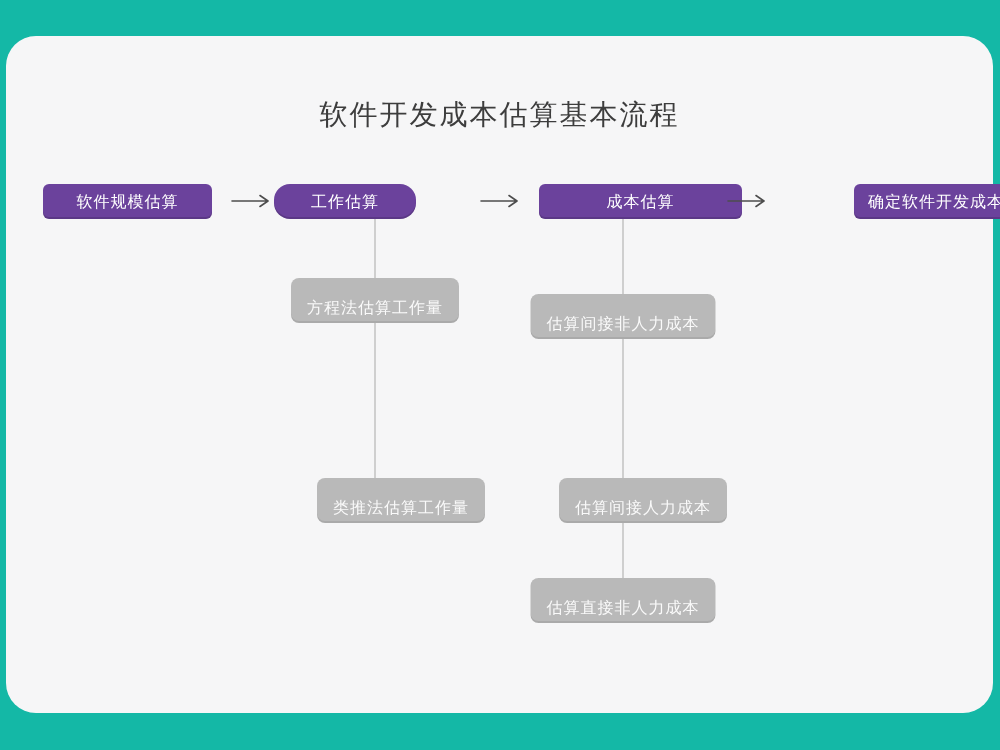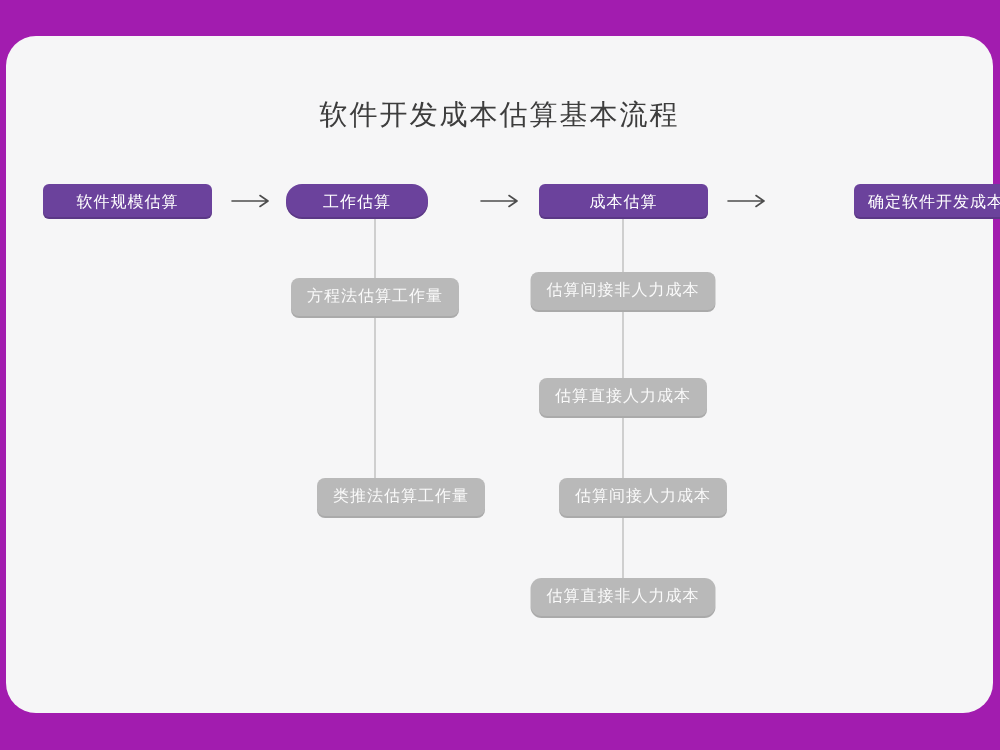--- a/index.html
+++ b/index.html
@@ -5,21 +5,21 @@
   html, body {
     margin: 0;
     padding: 0;
     background: #ffffff;
     font-family: "Liberation Sans", "DejaVu Sans", sans-serif;
   }
   .page {
     position: relative;
     width: 1000px;
     height: 750px;
-    background: #a21caf;
+    background: #14b8a6;
     overflow: hidden;
   }
   .canvas {
     position: absolute;
     left: 6px;
     top: 36px;
     width: 987px;
     height: 677px;
     background: #f6f6f7;
     border-radius: 30px;
@@ -45,23 +45,23 @@
     color: #ffffff;
     font-size: 16px;
     letter-spacing: 1px;
     text-align: center;
     border-radius: 6px;
     box-shadow: inset 0 -2px 0 rgba(0,0,0,0.14);
     z-index: 2;
   }
   .gnode {
     position: absolute;
-    height: 40px;
+    height: 21px;
     line-height: 36px;
-    padding: 0 16px;
+    padding: 12px 16px;
     white-space: nowrap;
     transform: translateX(-50%);
     background: #b9b9b9;
     color: #fafafa;
     font-size: 16px;
     letter-spacing: 1px;
     text-align: center;
     border-radius: 8px;
     box-shadow: inset 0 -2px 0 rgba(0,0,0,0.08);
     z-index: 2;
@@ -92,36 +92,35 @@
 
 <div class="page">
   <div class="canvas">
 
     <h1 class="title">软件开发成本估算基本流程</h1>
 
     <div class="vline" style="left: 368px; top: 183px; height: 277px;"></div>
     <div class="vline" style="left: 616px; top: 183px; height: 377px;"></div>
 
     <div class="pnode" style="left: 37px; width: 169px; text-align: center;">软件规模估算</div>
-    <div class="pnode" style="left: 280px; width: 142px; border-radius: 16px;">工作估算</div>
-    <div class="pnode" style="left: 533px; width: 169px;">成本估算</div>
+    <div class="pnode" style="left: 268px; width: 142px; border-radius: 16px;">工作估算</div>
+    <div class="pnode" style="left: 533px; width: 203px;">成本估算</div>
     <div class="pnode" style="left: 804px; width: 164px; margin-left: 44px;">确定软件开发成本</div>
 
     <svg class="arrow" style="left: 225px;" viewBox="0 0 40 14">
       <path d="M1 7 H36 M29 1.5 L37 7 L29 12.5"></path>
     </svg>
     <svg class="arrow" style="left: 474px;" viewBox="0 0 40 14">
       <path d="M1 7 H36 M29 1.5 L37 7 L29 12.5"></path>
     </svg>
     <svg class="arrow" style="left: 721px;" viewBox="0 0 40 14">
       <path d="M1 7 H36 M29 1.5 L37 7 L29 12.5"></path>
     </svg>
 
     <div class="gnode" style="left: 369px; top: 242px;">方程法估算工作量</div>
     <div class="gnode" style="left: 369px; top: 442px; margin-left: 26px;">类推法估算工作量</div>
 
-    <div class="gnode" style="left: 617px; top: 236px;">估算间接非人力成本</div>
-    <div class="gnode" style="left: 617px; top: 342px;">估算直接人力成本</div>
+    <div class="gnode" style="left: 617px; top: 258px;">估算间接非人力成本</div>
     <div class="gnode" style="left: 617px; top: 442px; margin-left: 20px;">估算间接人力成本</div>
-    <div class="gnode" style="left: 617px; top: 542px; border-radius: 11px;">估算直接非人力成本</div>
+    <div class="gnode" style="left: 617px; top: 542px;">估算直接非人力成本</div>
 
   </div>
 </div>
 
 </body></html>

